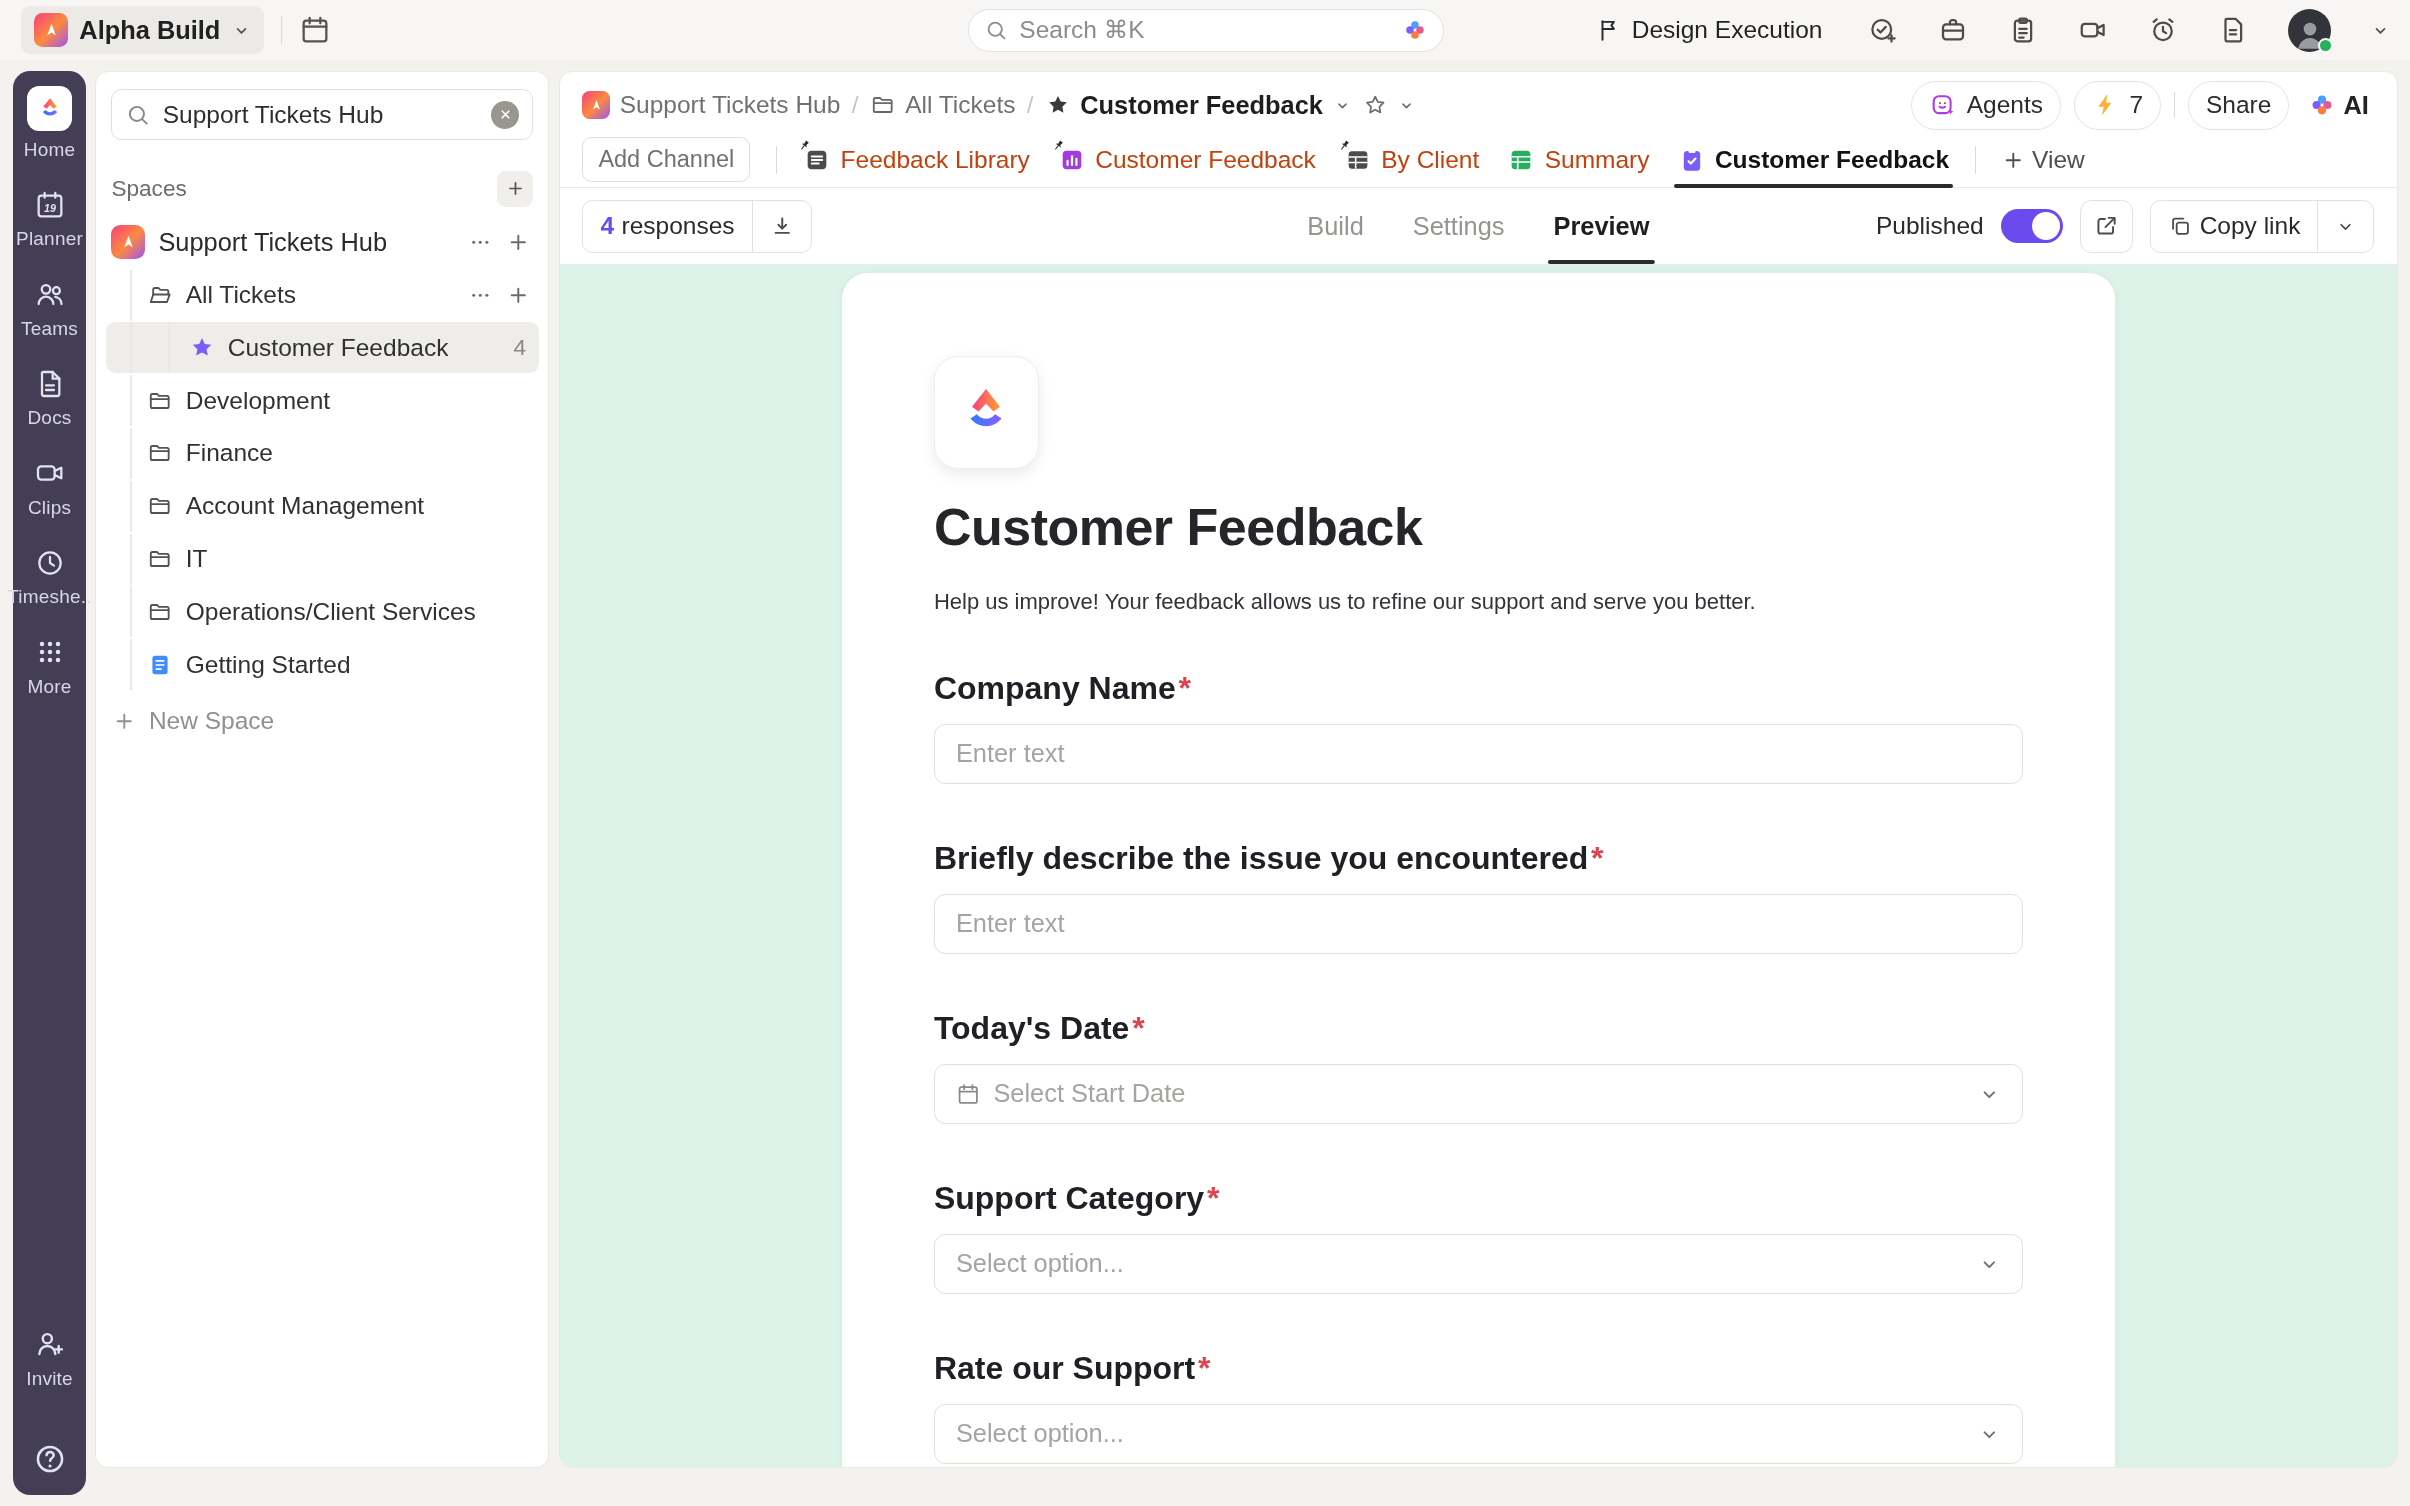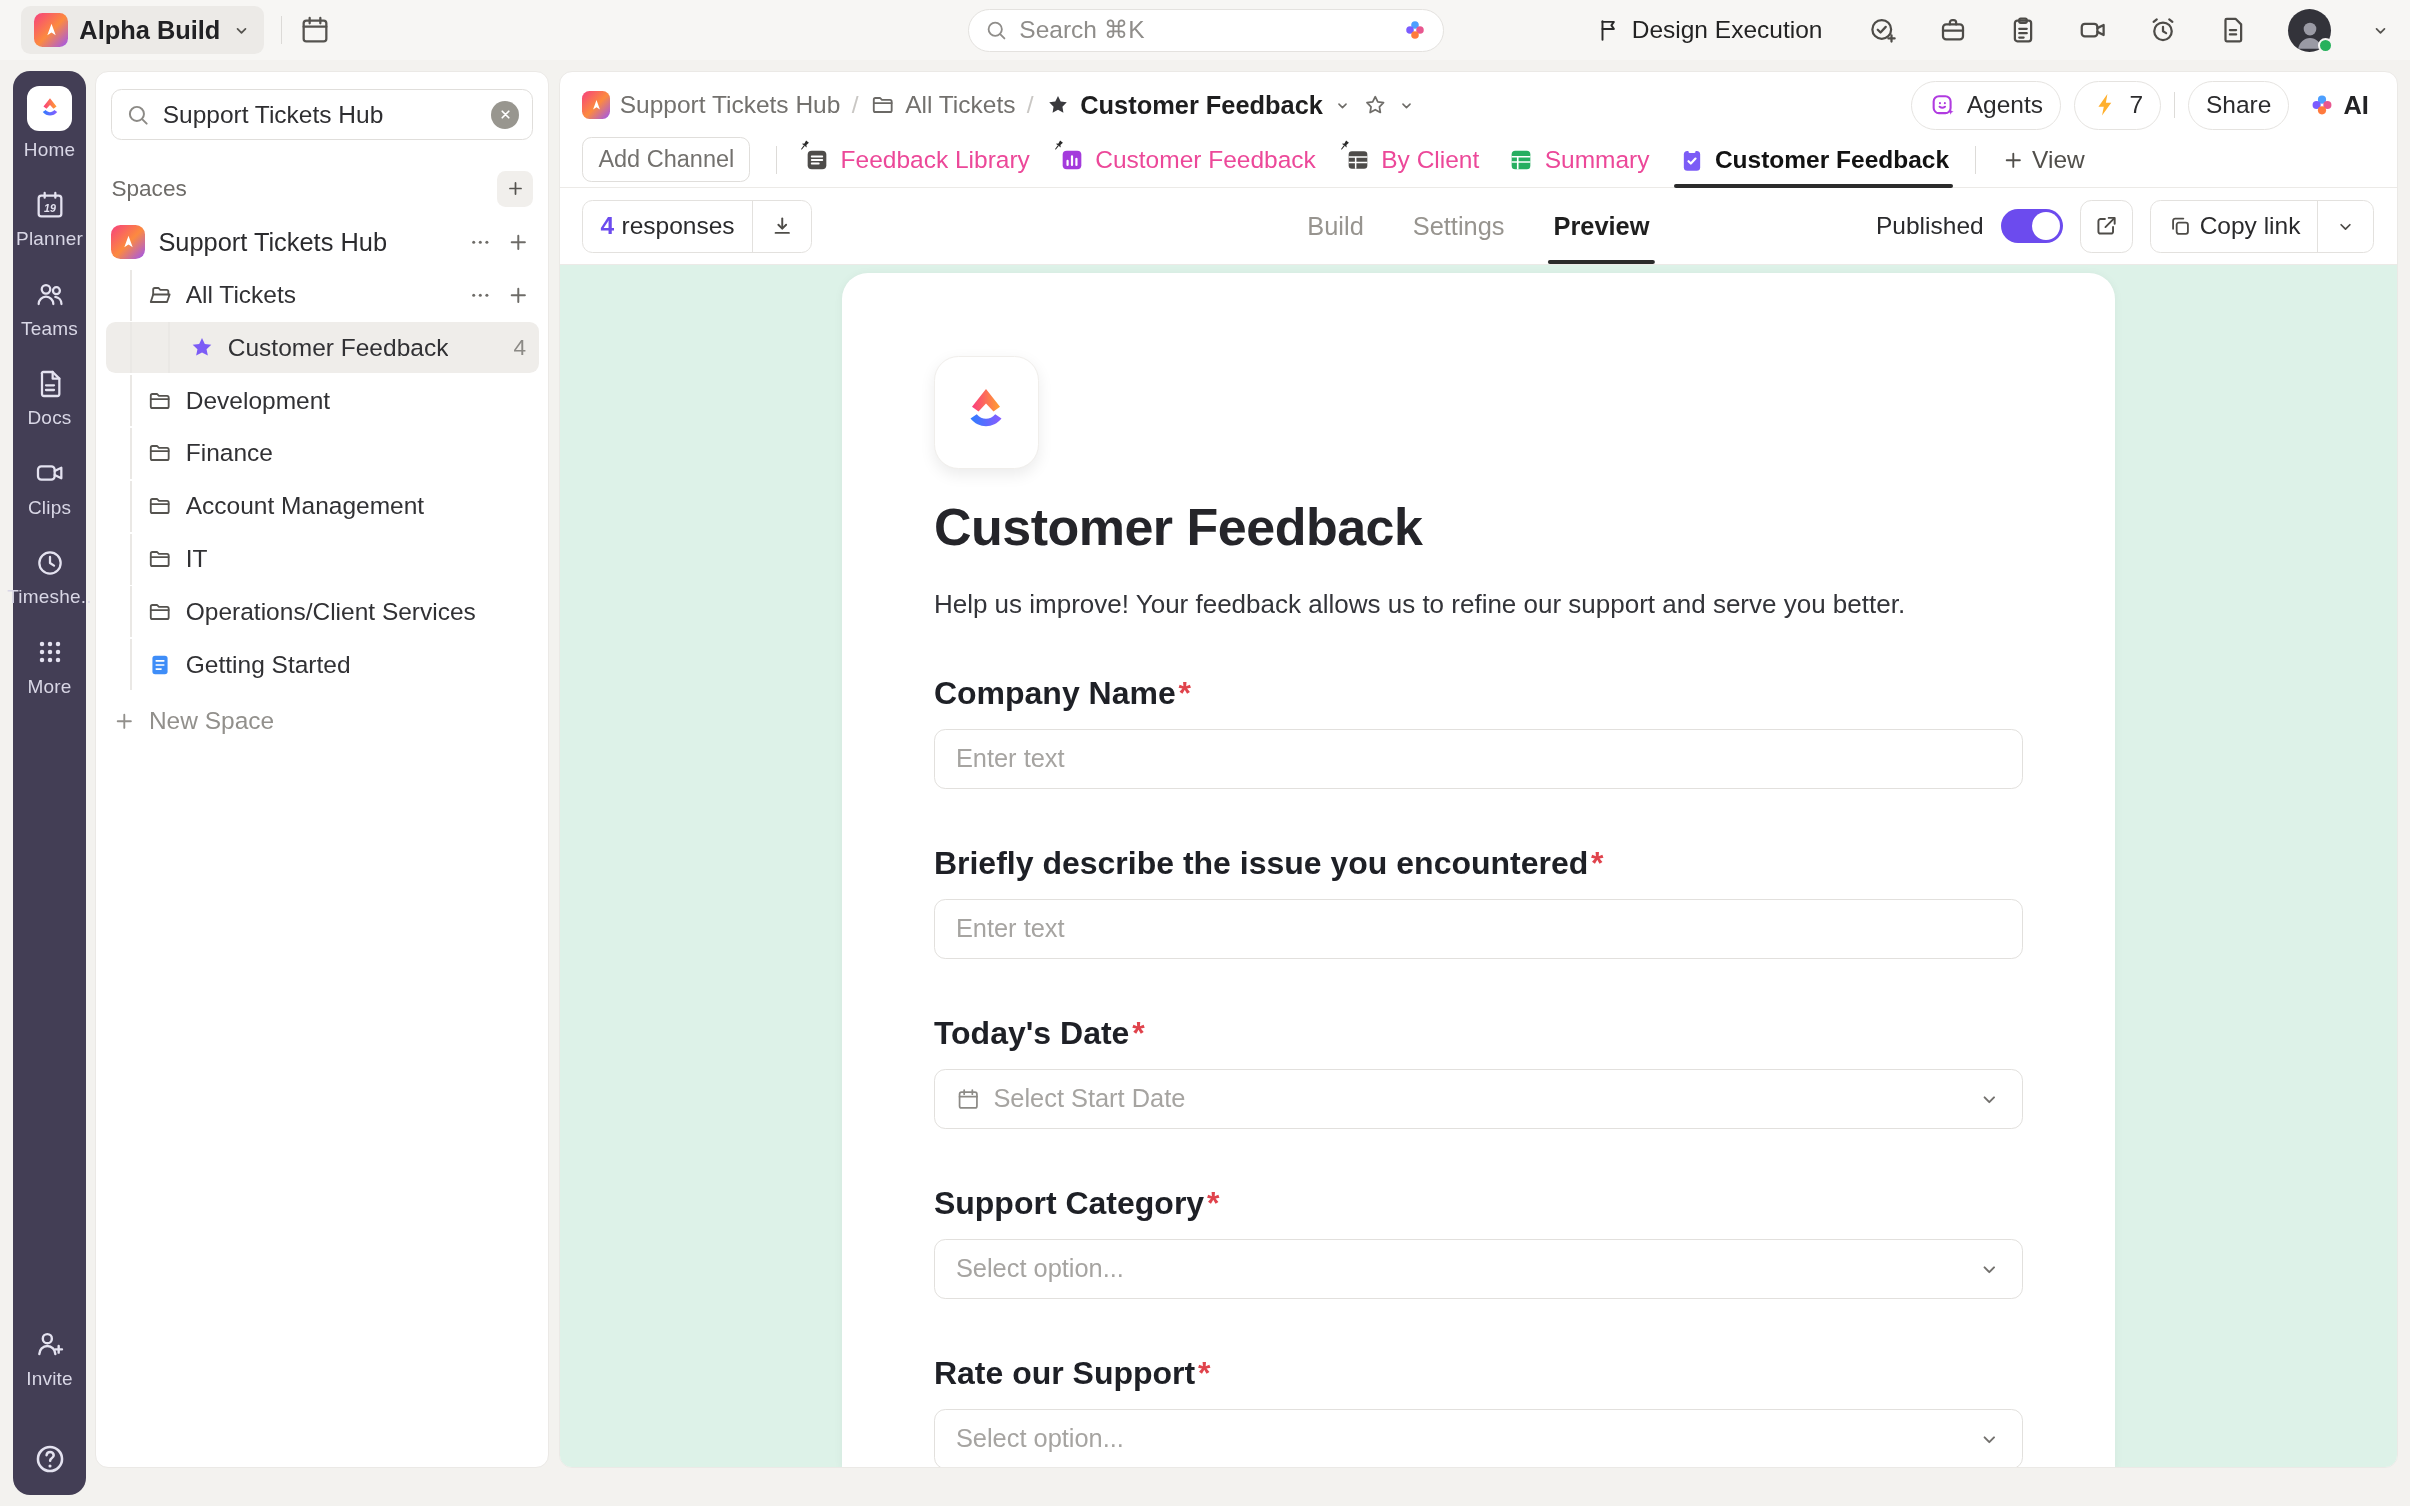--- a/index.html
+++ b/index.html
@@ -90,21 +90,21 @@
   .pill-btn { display:flex; align-items:center; gap:9.4px; height:49px; border:1.4px solid #E5E3E0; border-radius:24.5px; padding:0 17px; background:#FFFFFF; font-size:24.5px; color:#2C2C2E; font-weight:500; cursor:pointer; white-space:nowrap; }
   .pill-btn .icon { width:28px; height:28px; }
   .crumb-div { width:0.9px; height:26px; background:#DDDBD8; }
   .ai-group { display:flex; align-items:center; gap:7.5px; cursor:pointer; padding:0 5.6px; }
   .ai-group .icon { width:28px; height:28px; }
   .ai-label { font-size:25.4px; font-weight:600; color:#232325; }
 
   .tabs-row { height:56px; display:flex; align-items:center; padding:0 22.6px; gap:26px; border-bottom:1.4px solid #ECEAE7; position:relative; }
   .add-channel { height:45px; border:1.4px solid #E0DEDB; border-radius:9.4px; padding:0 15px; display:flex; align-items:center; color:#73716E; font-size:23.5px; background:#fff; cursor:pointer; white-space:nowrap; }
   .tabs-div { width:0.9px; height:28px; background:#DDDBD8; }
-  .ch-tab { position:relative; height:100%; display:flex; align-items:center; gap:9.4px; font-size:24.5px; color:#ec4899; font-weight:500; cursor:pointer; white-space:nowrap; }
+  .ch-tab { position:relative; height:100%; display:flex; align-items:center; gap:9.4px; font-size:24.5px; color:#c2410c; font-weight:500; cursor:pointer; white-space:nowrap; }
   .ch-tab .tab-ic { position:relative; width:28px; height:28px; }
   .ch-tab .pin { position:absolute; top:-7.5px; left:-7.5px; width:16px; height:16px; color:#2A2A2A; }
   .ch-tab.active { color:#121212; font-weight:700; }
   .ch-tab.active::after { content:""; position:absolute; left:-3.8px; right:-3.8px; bottom:-0.9px; height:4.7px; background:#2B2B2B; border-radius:2.8px; }
   .view-tab { display:flex; align-items:center; gap:7.5px; color:#514F4B; font-size:24.5px; font-weight:500; cursor:pointer; }
   .view-tab .icon { width:22.6px; height:22.6px; }
 
   .toolbar { height:77px; display:flex; align-items:center; padding:0 22.6px; border-bottom:1.4px solid #ECEAE7; position:relative; }
   .seg-btn { display:flex; align-items:stretch; border:1.4px solid #E3E1DE; border-radius:10.4px; overflow:hidden; background:#fff; height:53px; }
   .seg { display:flex; align-items:center; gap:7.5px; padding:0 17px; font-size:24.5px; color:#2A2A2C; cursor:pointer; }
@@ -121,21 +121,21 @@
   .toggle .knob { position:absolute; top:2.8px; right:2.8px; width:28px; height:28px; border-radius:50%; background:#FFFFFF; }
   .icon-btn { width:53px; height:53px; border:1.4px solid #E3E1DE; border-radius:11.3px; background:#fff; display:flex; align-items:center; justify-content:center; color:#4E4C48; cursor:pointer; }
   .icon-btn .icon, .icon-btn svg { width:26px; height:26px; }
 
   
   .canvas { flex:1; background:#DDF2E8; display:flex; justify-content:center; overflow:hidden; padding-top:7.5px; }
   .form-card { width:1273px; background:#FFFFFF; border-radius:26px 26px 0 0; box-shadow:0 1.9px 9.4px rgba(0,0,0,.05); padding:83px 92px 38px; }
   .logo-card { width:105px; height:113px; background:#FFFFFF; border:0.9px solid #F0EEEB; border-radius:24.5px; box-shadow:0 5.6px 15px rgba(0,0,0,.08); display:flex; align-items:center; justify-content:center; margin-bottom:28px; }
   .logo-card svg { width:60px; height:60px; }
   .form-title { font-size:52px; font-weight:700; color:#25252A; letter-spacing:-0.5px; margin-bottom:32px; }
-  .form-desc { font-size:26px; color:#333439; margin-bottom:55px;margin-top:16px; }
+  .form-desc { font-size:22px; color:#333439; margin-bottom:55px;margin-top:16px; }
   .field { margin-bottom:56px; }
   .field-label { font-size:32px; font-weight:600; color:#1E2026; margin-bottom:17px; }
   .req { color:#E0434C; margin-left:2.8px; }
   .input-box { height:60px; border:1.4px solid #E2E0DD; border-radius:11.3px; display:flex; align-items:center; padding:0 21px; gap:13px; background:#fff; }
   .input-box input { flex:1; border:none; outline:none; font-size:25.4px; font-family:inherit; color:#2A2A2A; background:transparent; }
   .input-box input::placeholder { color:#A6A4A1; }
   .ph { flex:1; font-size:25.4px; color:#A6A4A1; }
   .input-box .lead-ic { width:24.5px; height:24.5px; color:#8C8A86; }
   .input-box .tail-ic { width:22.6px; height:22.6px; color:#73716E; }
 </style>

